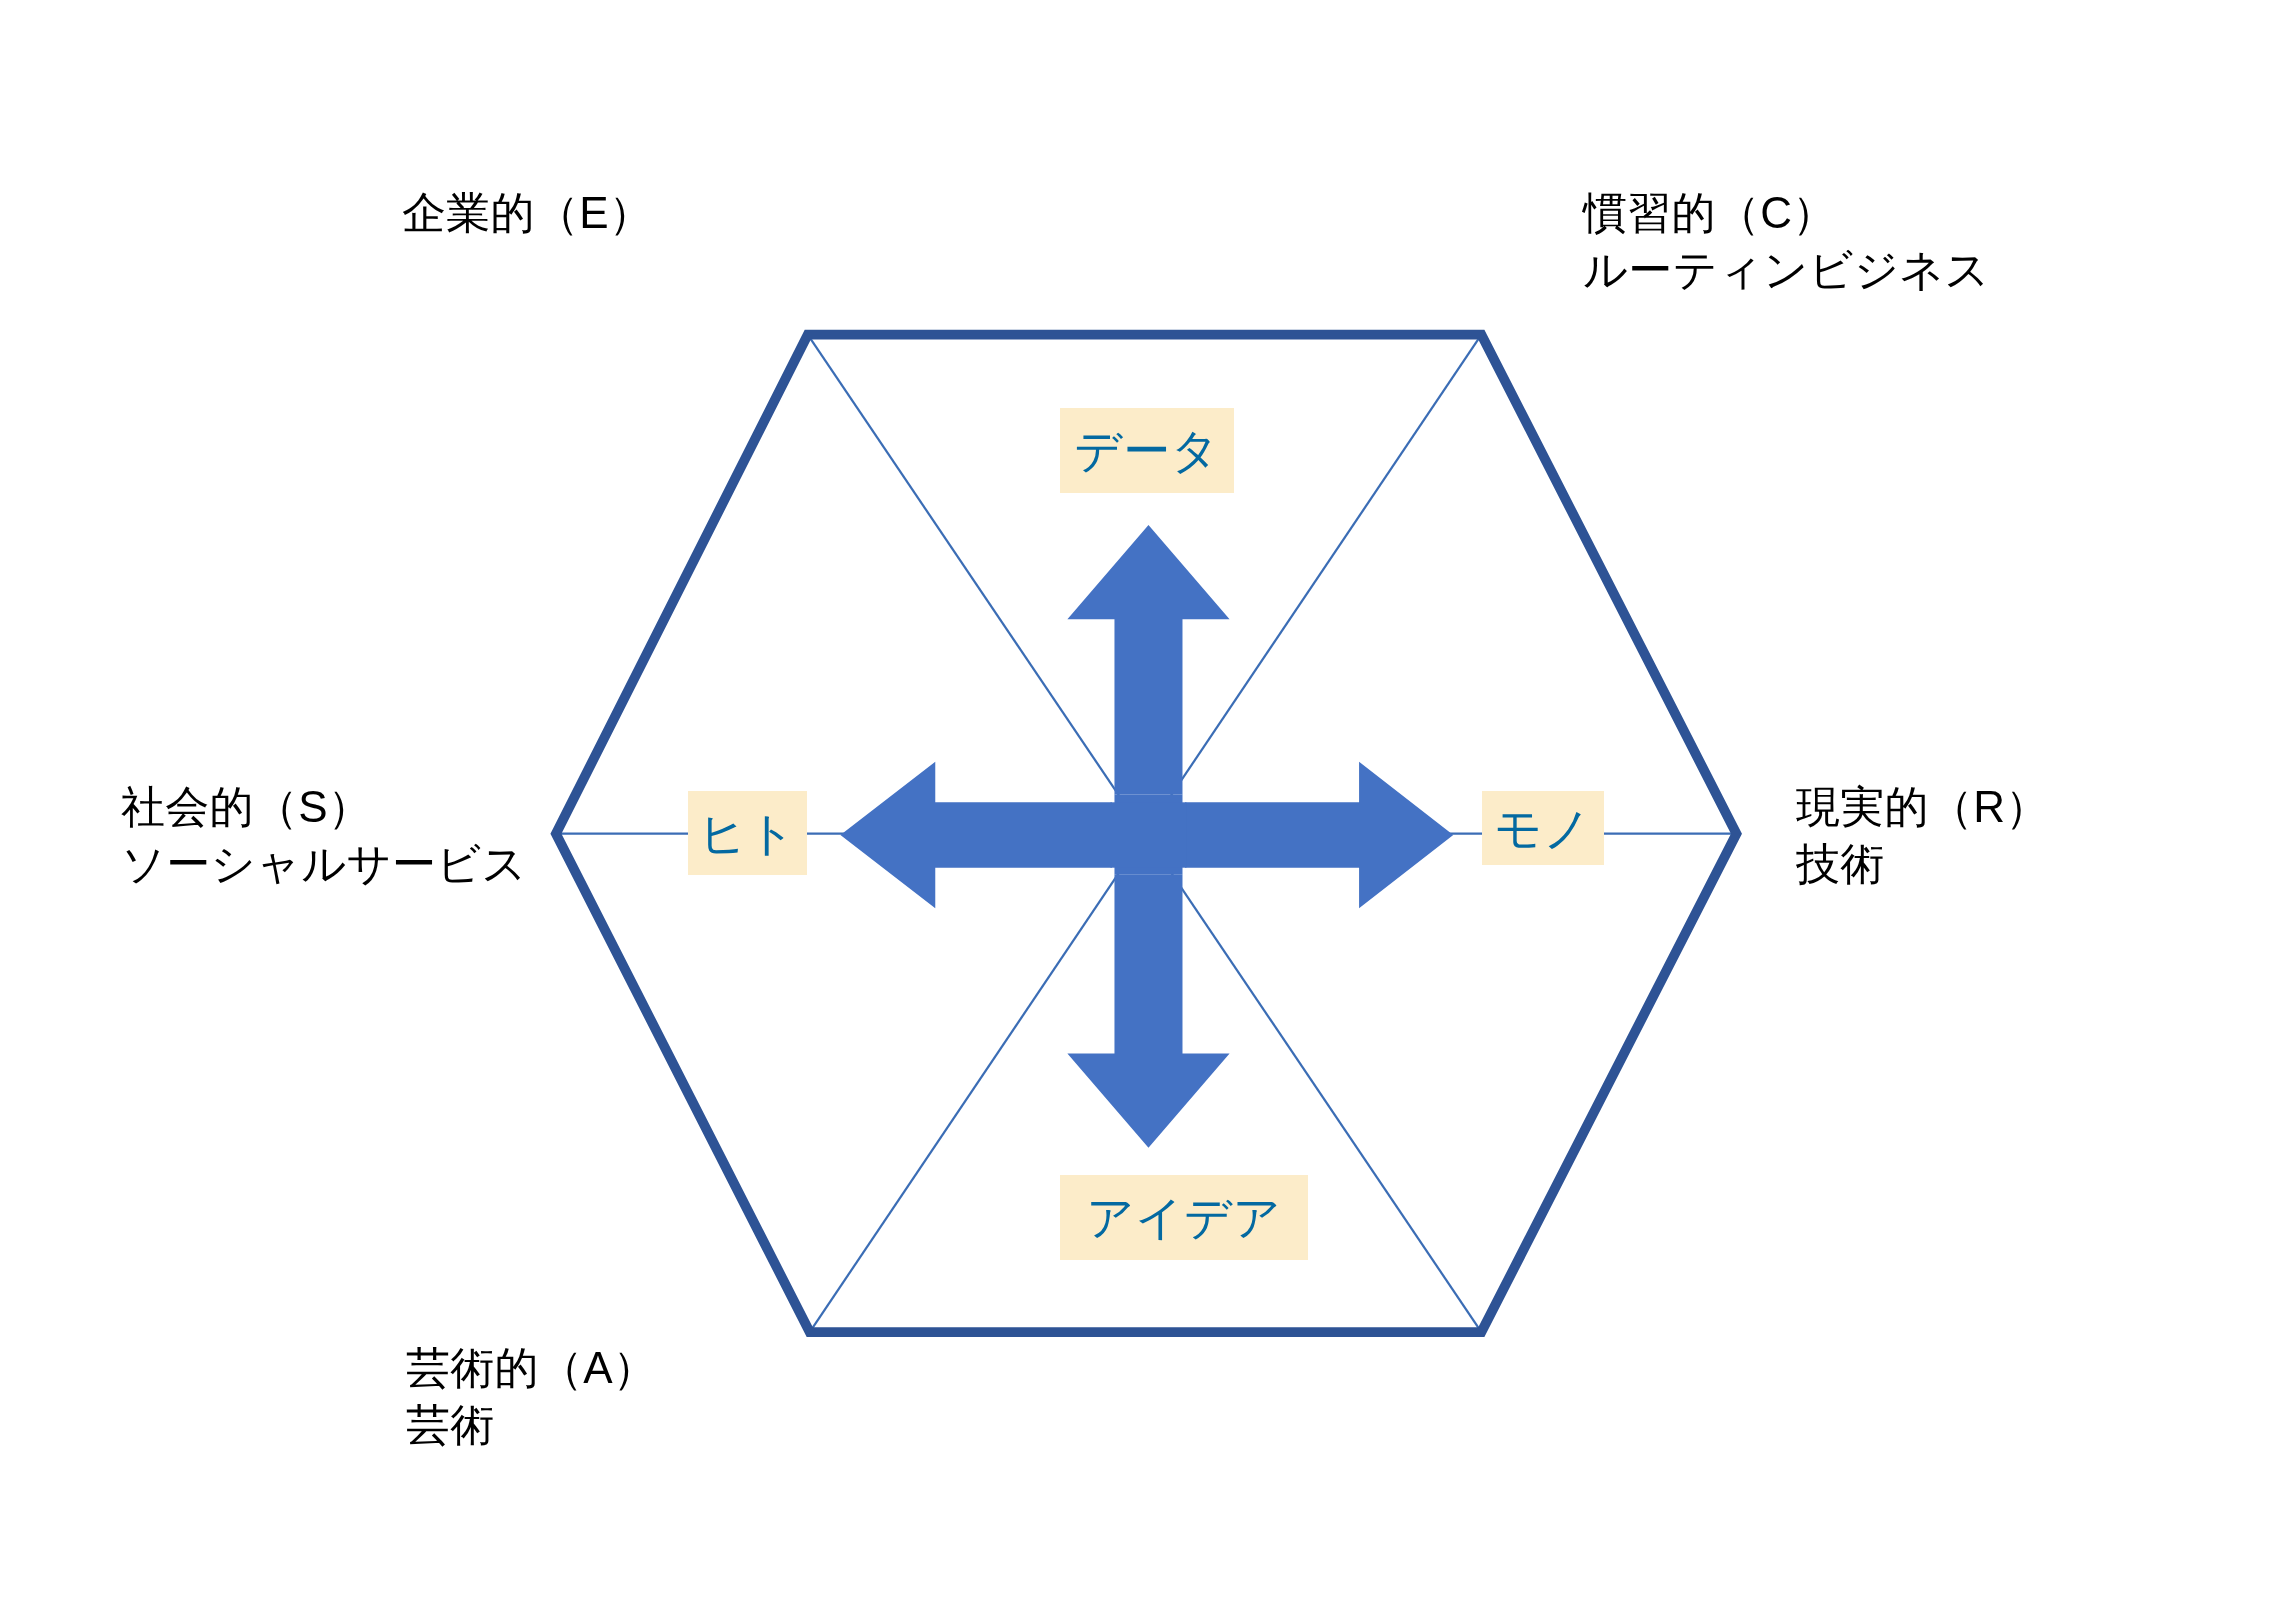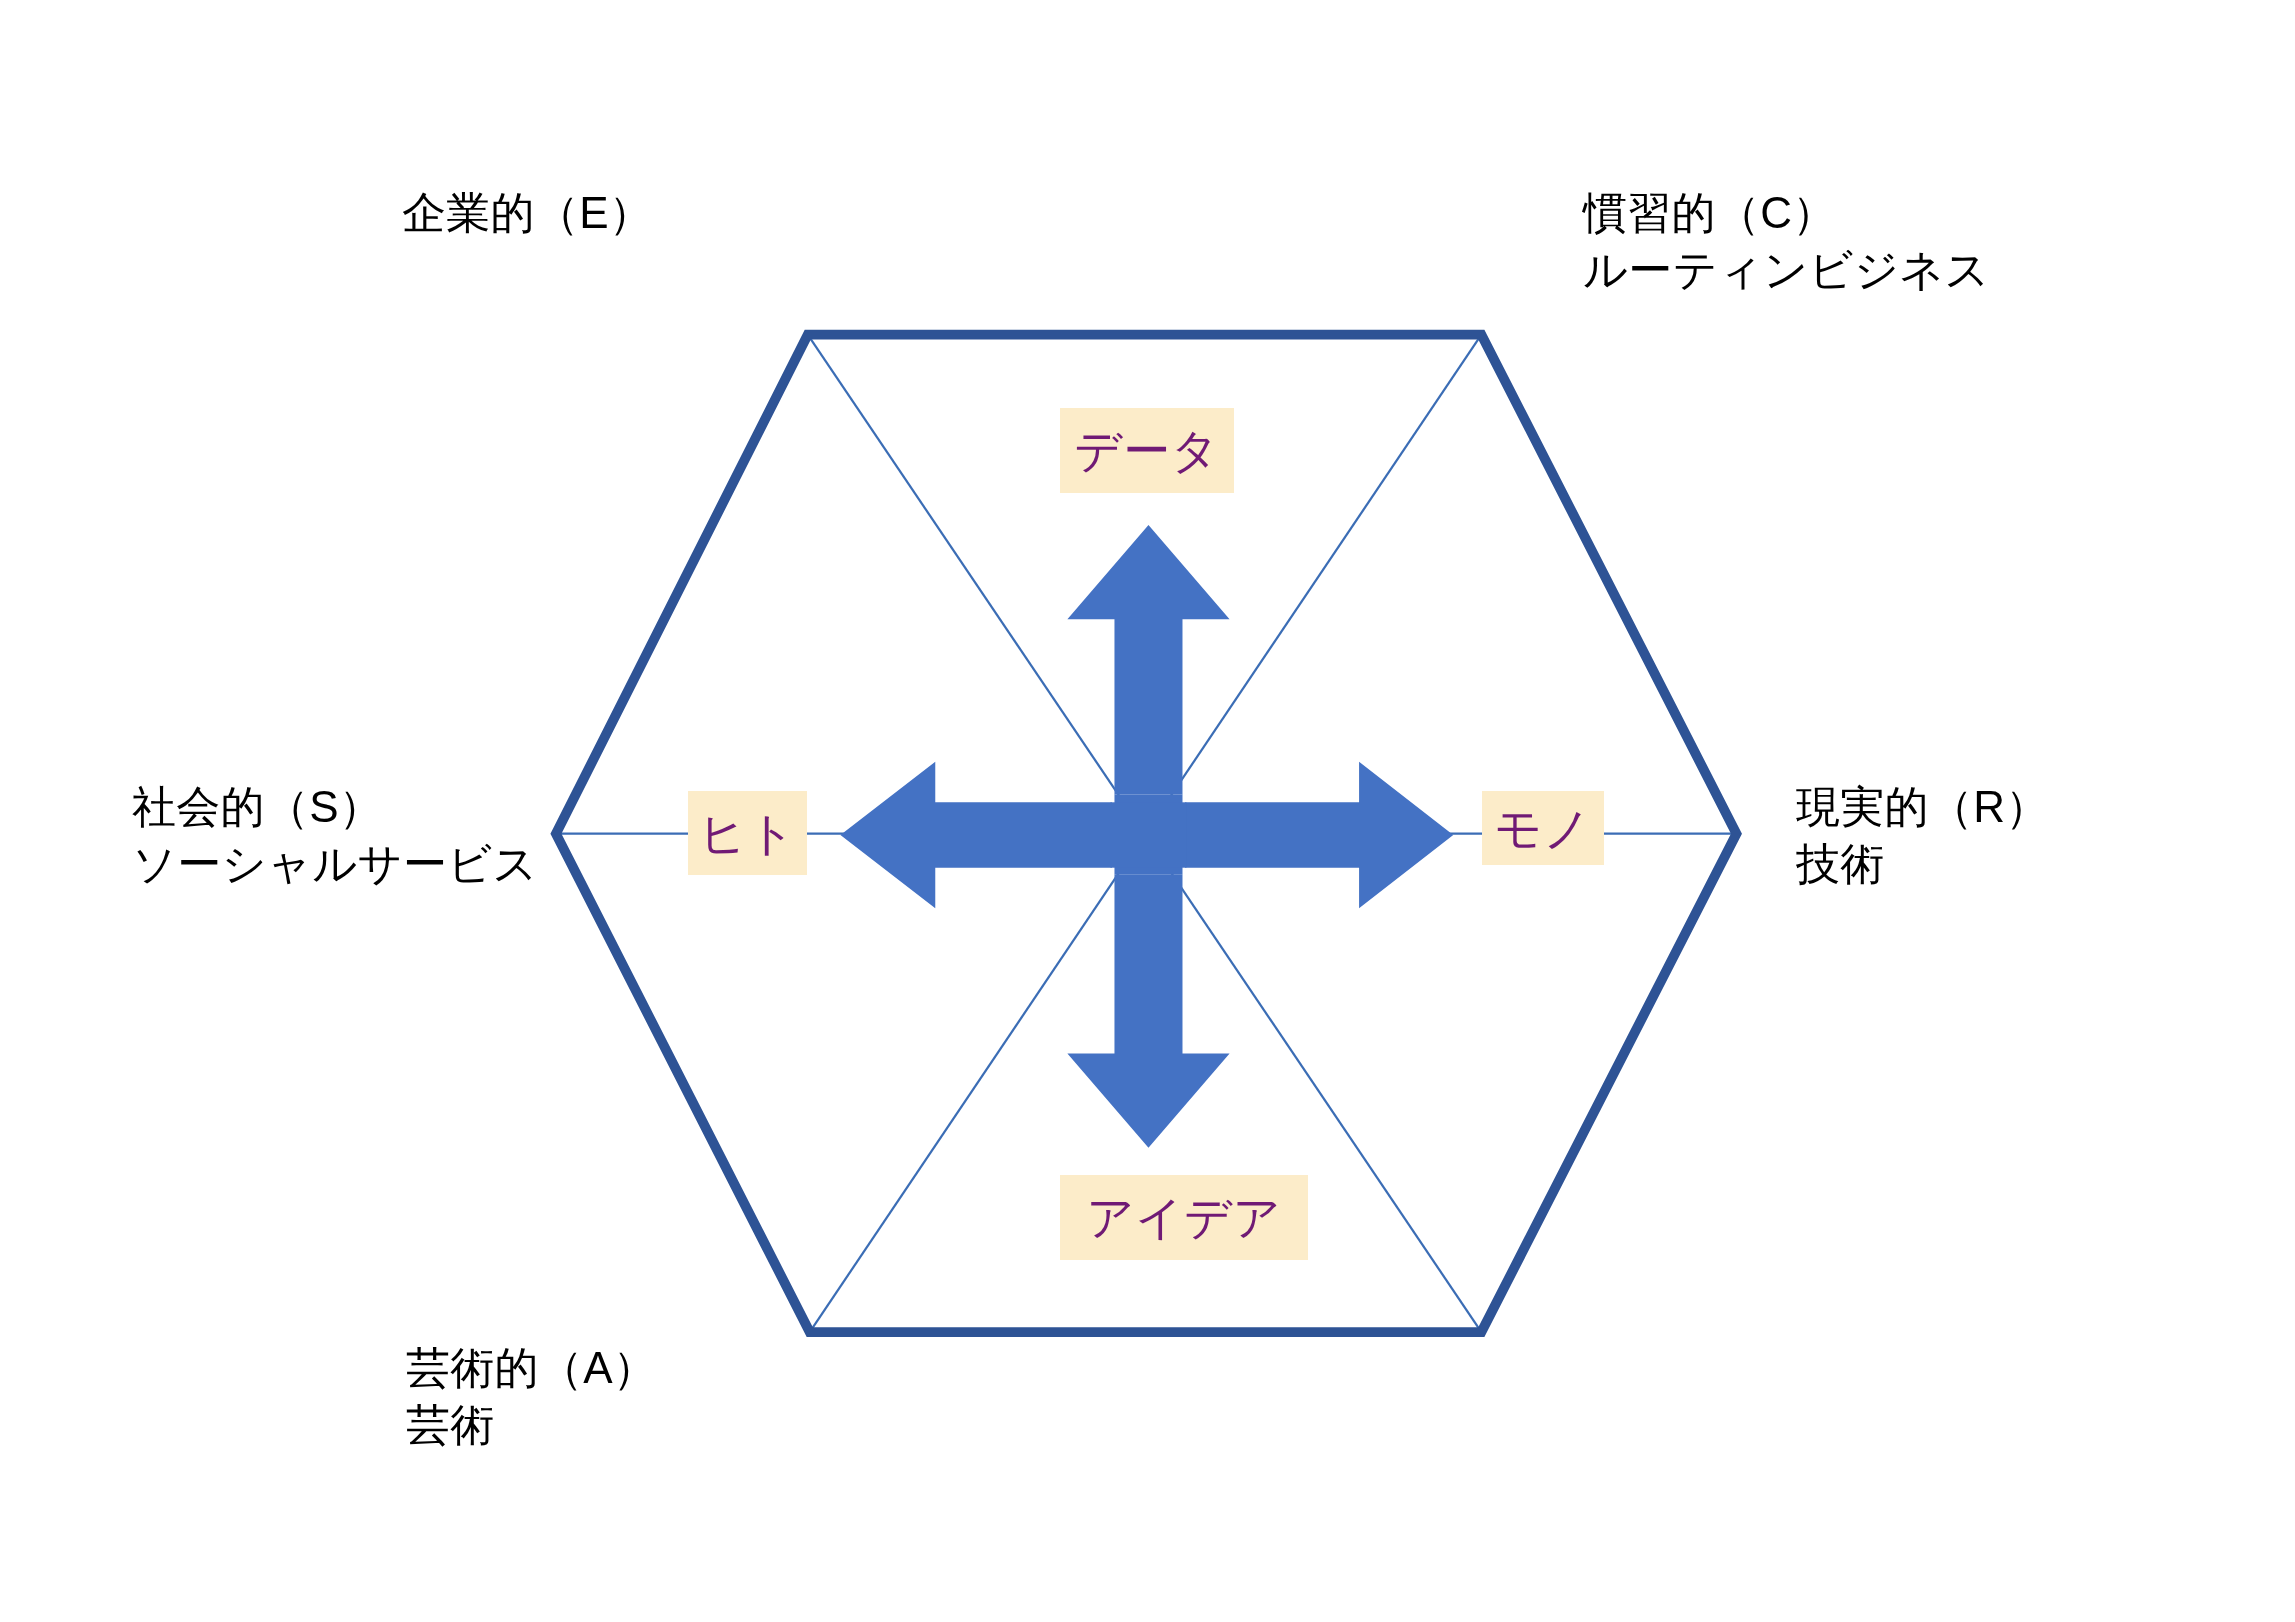--- a/index.html
+++ b/index.html
@@ -33,30 +33,30 @@
     font-size: 44px;
     line-height: 1.30;
     white-space: nowrap;
     letter-spacing: 0.3px;
   }
   .corner-label .l1 { display: block; }
   .corner-label .l2 { display: block; }
 
   #label-E { left: 402px;  top: 160px; }
   #label-C { left: 1583px; top: 160px; }
-  #label-S { left: 132px;  top: 754px; }
+  #label-S { left: 121px;  top: 754px; }
   #label-R { left: 1796px; top: 754px; }
   #label-A { left: 406px;  top: 1315px; }
   #label-I { left: 1652px; top: 1315px; }
 
   
   .chip {
     position: absolute;
     background: #FCECC9;
-    color: #701a75;
+    color: #0369a1;
     font-size: 47px;
     line-height: 1;
     display: flex;
     align-items: center;
     justify-content: center;
     white-space: nowrap;
     letter-spacing: 0.7px;
   }
   #chip-data  { left: 1060px; top: 384px;  width: 174px; height: 85px; }
   #chip-hito  { left: 688px; top: 767px; width: 119px; height: 84px; }

